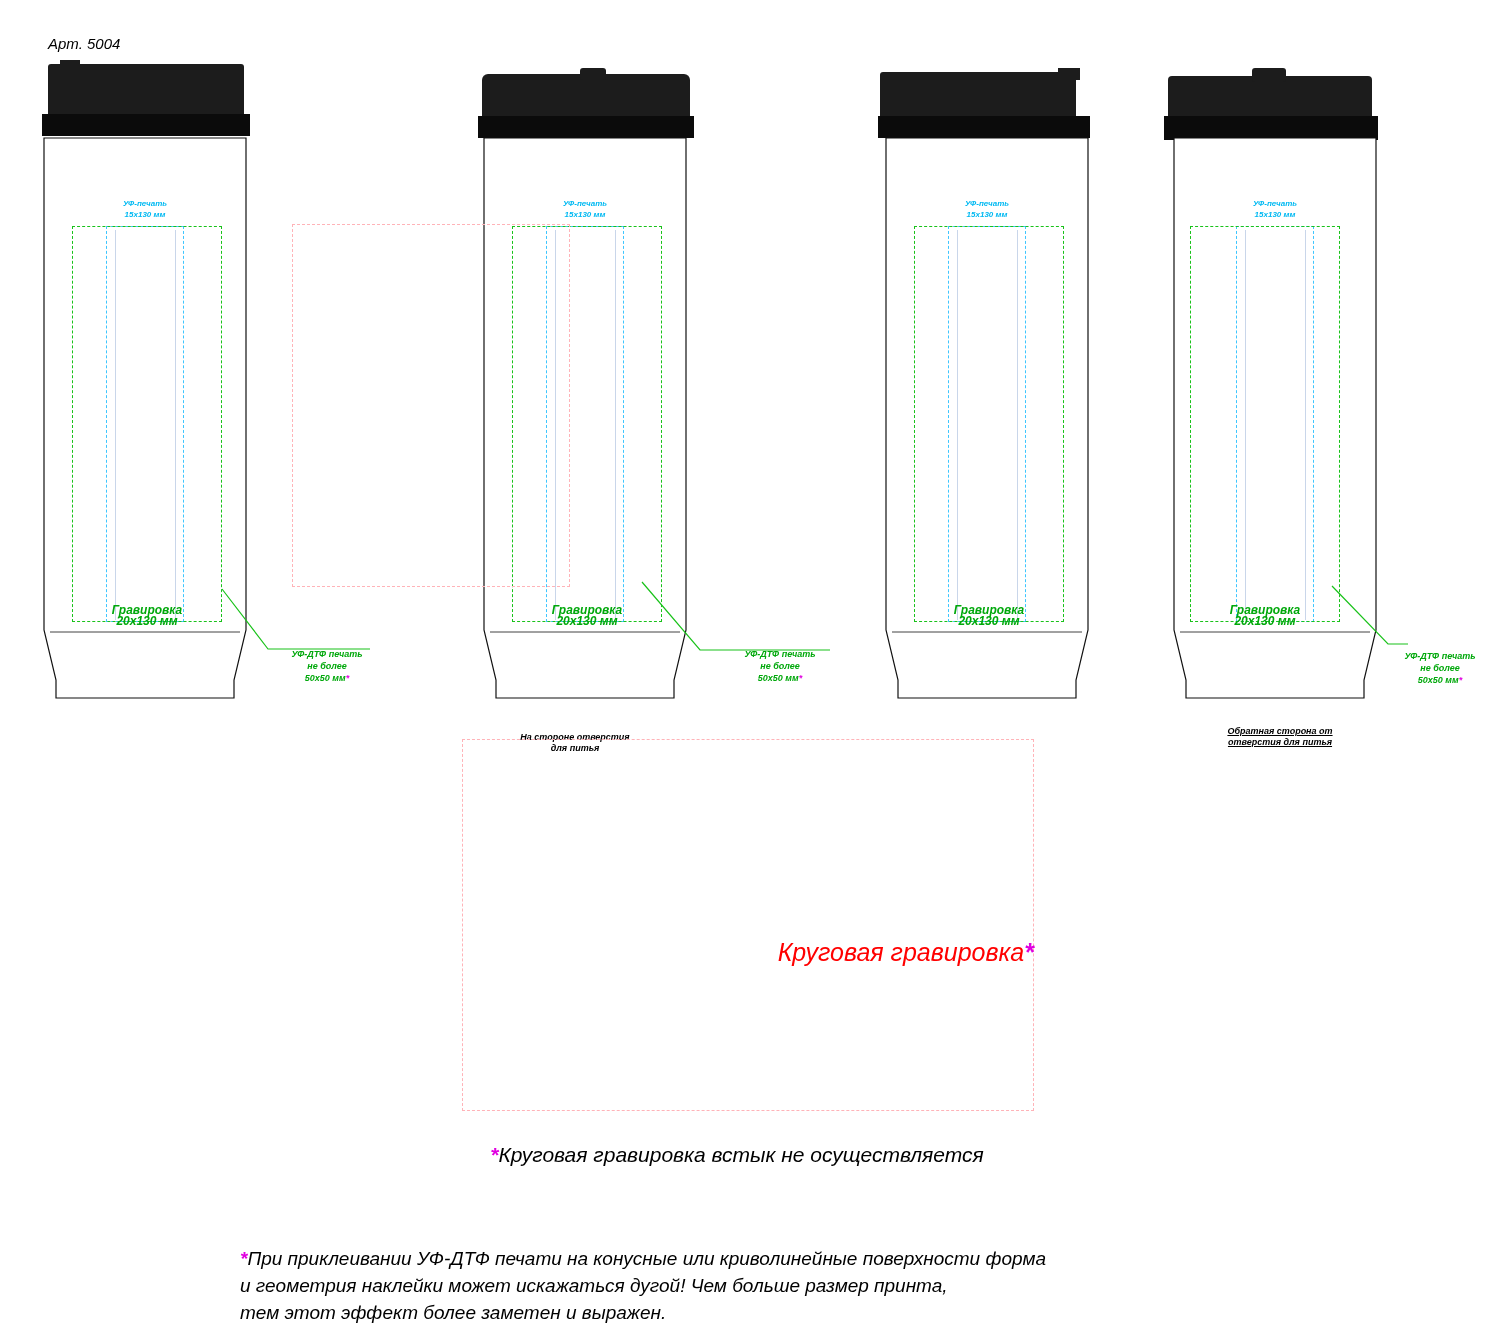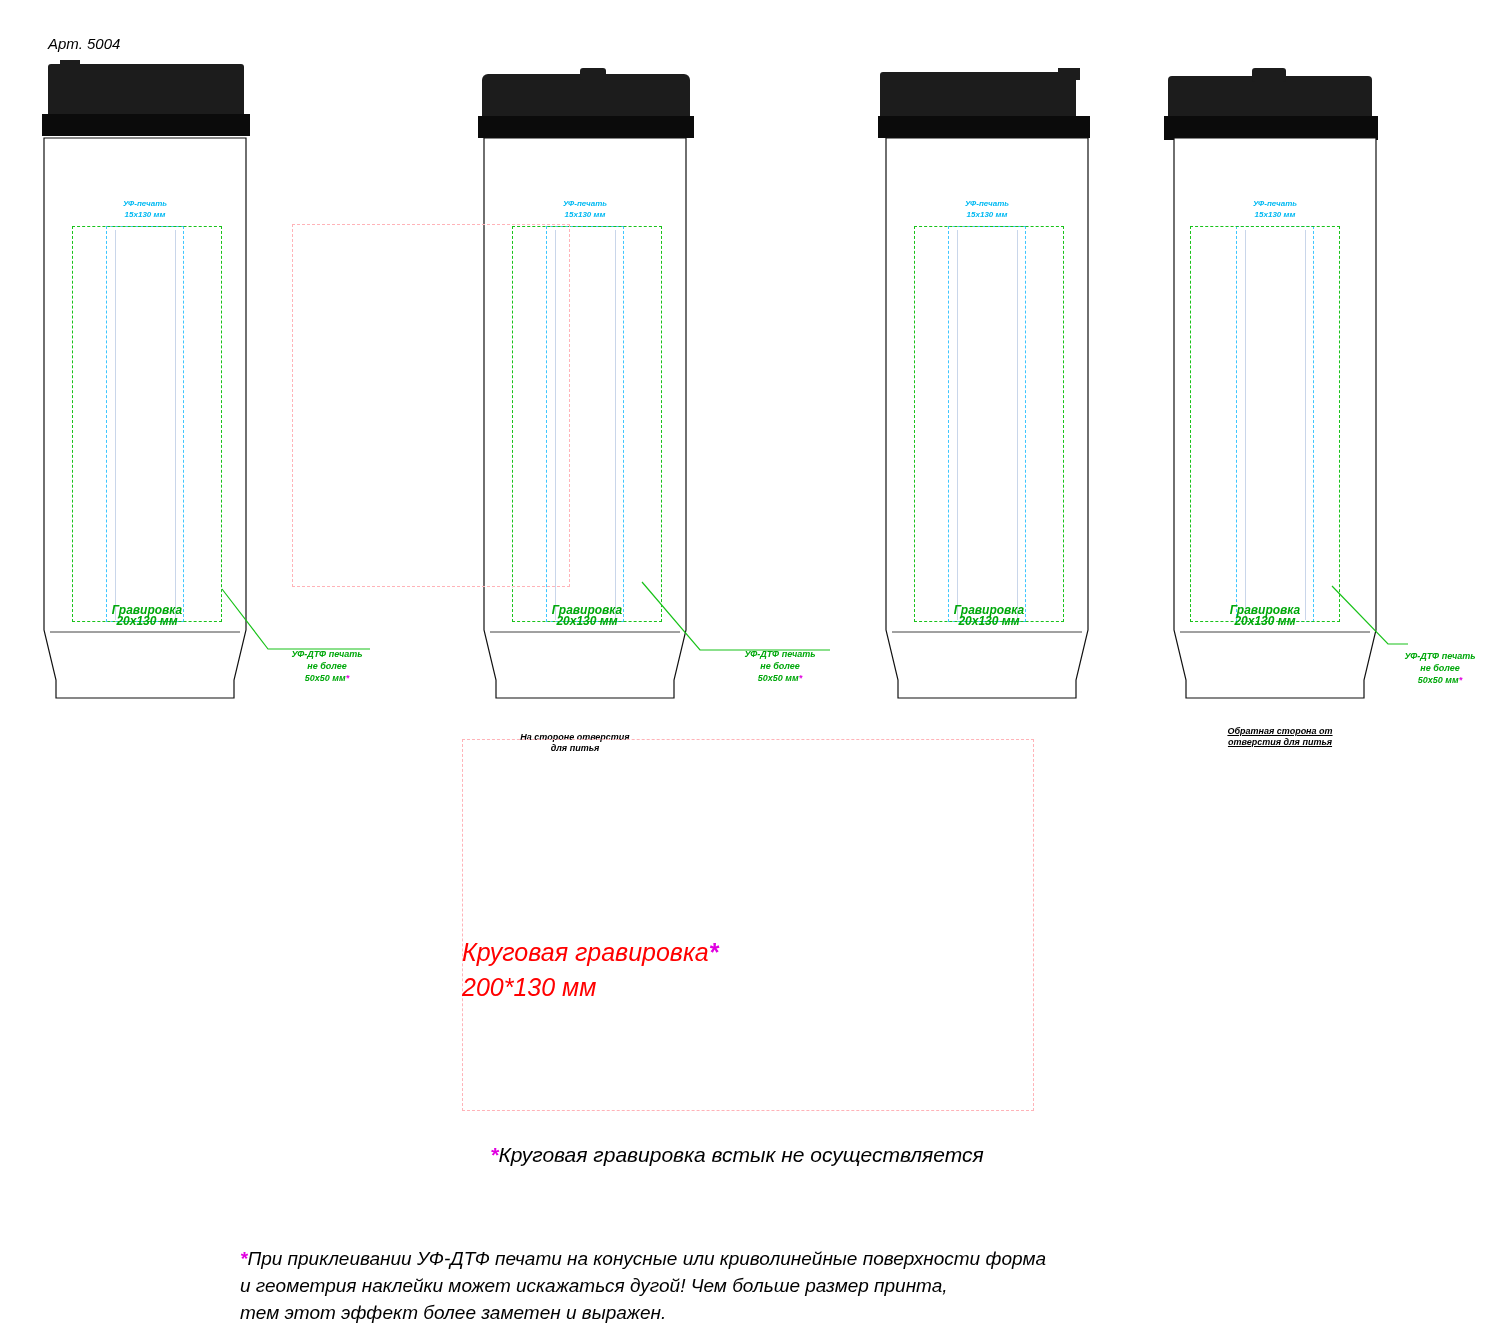--- a/index.html
+++ b/index.html
@@ -33,21 +33,21 @@
   .lbl-note{color:#000;font-size:9px;font-style:italic;line-height:11px;text-align:center;white-space:pre-line;}
   .star{color:#e000e0;font-weight:bold;}
   
   .leader{position:absolute;stroke:#19c21a;stroke-width:1.2;fill:none;}
   
   #circbox{
     position:absolute;left:462px;top:739px;width:572px;height:372px;
     border:1px dashed #ffb3b8;box-sizing:border-box;
   }
   #circ-title{
-    position:absolute;left:462px;top:900px;width:572px;text-align:left;
+    position:absolute;left:462px;top:900px;width:572px;text-align:right;
     color:#ff0000;font-style:italic;font-size:25px;line-height:35px;white-space:pre-line;
   }
   #circ-note{
     position:absolute;left:287px;top:1143px;width:900px;text-align:center;
     font-style:italic;font-size:21px;
   }
   #footer-note{
     position:absolute;left:240px;top:1218px;width:1020px;text-align:left;
     font-style:italic;font-size:19px;line-height:27px;white-space:pre-line;
   }
@@ -168,21 +168,20 @@
 </svg>
 <div class="abs lbl lbl-dtf" style="left:1385px;top:638px;width:110px;">
   <span>УФ-ДТФ печать
 не более
 50х50 мм</span><span class="star">*</span>
 </div>
 
 <div id="circbox"></div>
 <div id="circ-title">
   <span>Круговая гравировка</span><span class="star">*</span>
-  <div>200*130 мм</div>
 </div>
 
 <div id="circ-note">
   <span class="inline-star">*</span><span>Круговая гравировка встык не осуществляется</span>
 </div>
 
 <div id="footer-note">
   <span class="inline-star">*</span><span>При приклеивании УФ-ДТФ печати на конусные или криволинейные поверхности форма
 и геометрия наклейки может искажаться дугой! Чем больше размер принта,
 тем этот эффект более заметен и выражен.</span>

